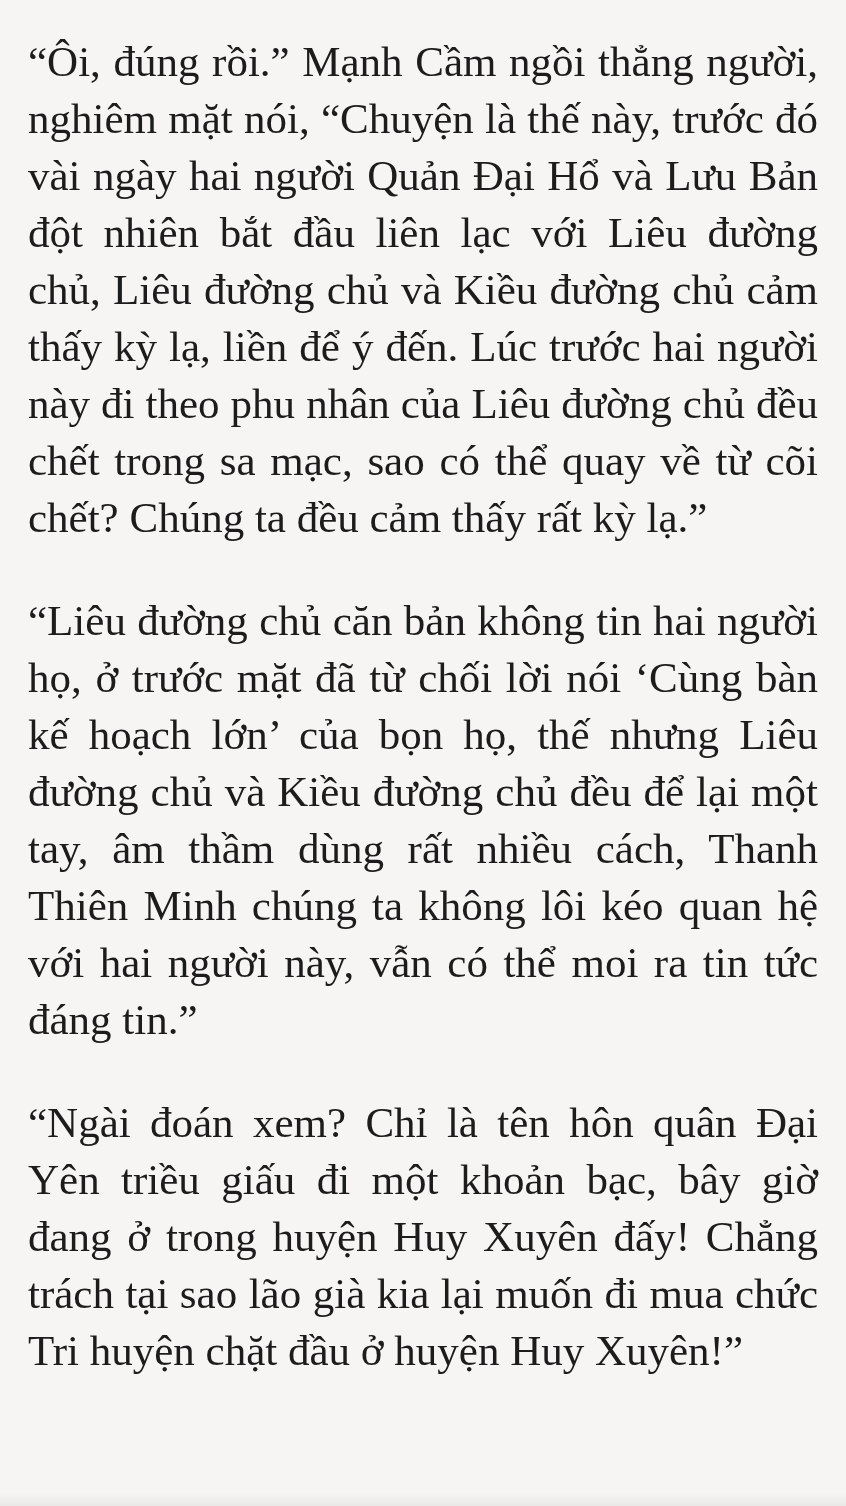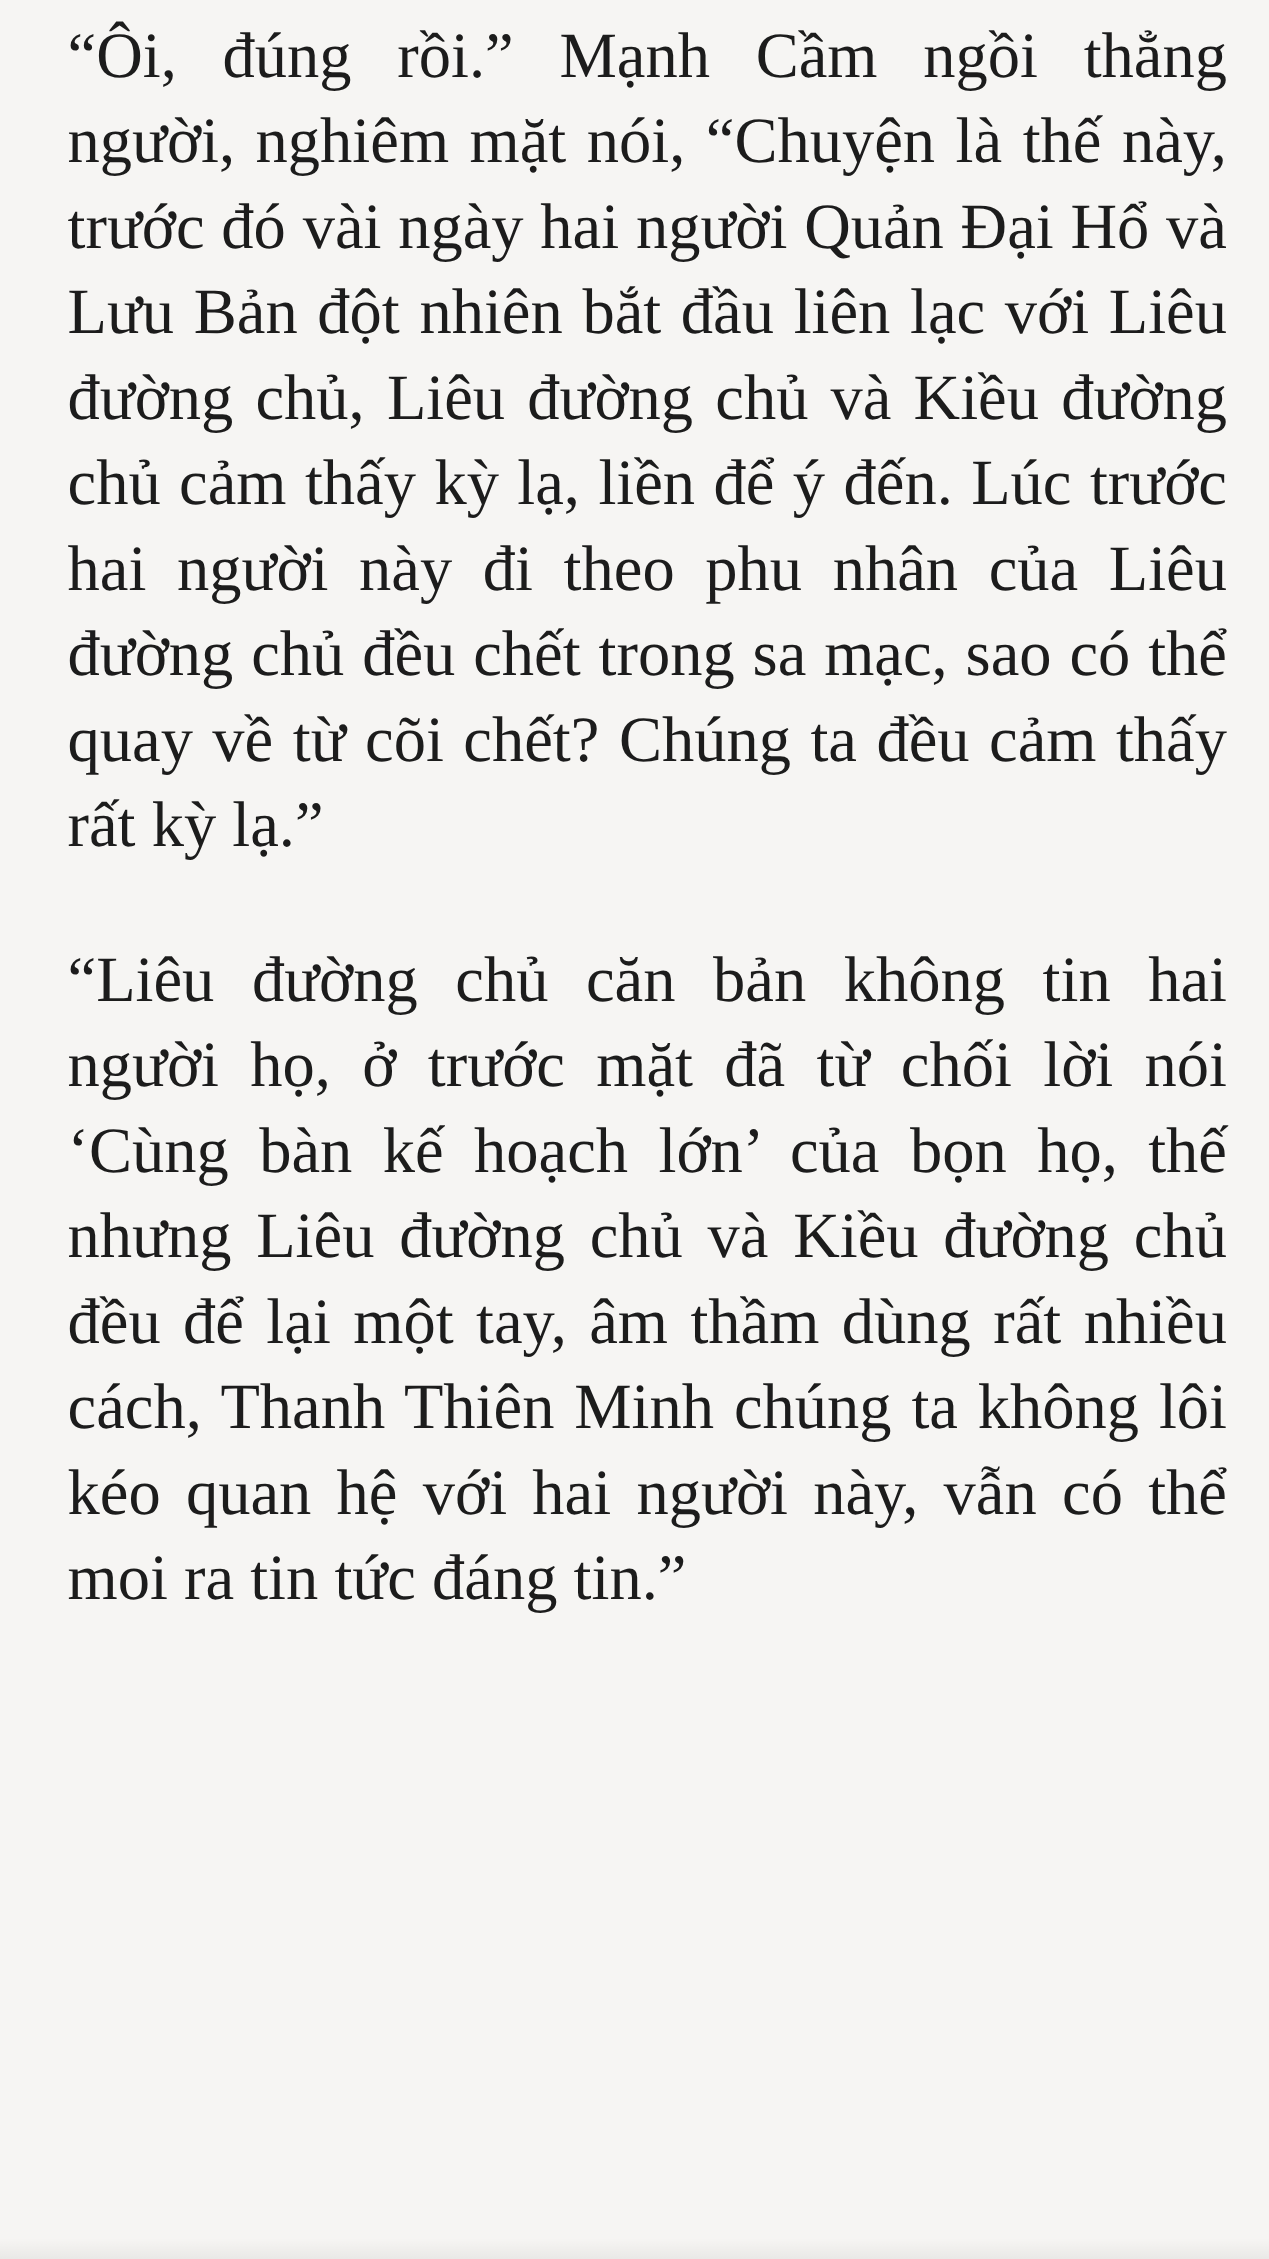--- a/index.html
+++ b/index.html
@@ -10,27 +10,28 @@
     width: 846px;
     height: 1506px;
     background: #f6f5f3;
     overflow: hidden;
     position: relative;
   }
   .page {
     box-sizing: border-box;
     width: 846px;
     height: 1110px;
-    padding: 9px 28px 0 45px;
+    padding: 9px 28px 0 28px;
     font-family: "Liberation Serif", "DejaVu Serif", serif;
     font-size: 43px;
     line-height: 57px;
     color: #1c1c1c;
     text-align: justify;
     text-justify: inter-word;
+    margin-top: 24px;
   }
   .para {
     margin: 0 0 46px 0;
     padding: 0;
     text-indent: 0;
   }
   .bottom-shade {
     position: absolute;
     left: 0;
     bottom: 0;
@@ -39,15 +40,16 @@
     background: linear-gradient(to bottom, rgba(0,0,0,0), rgba(0,0,0,0.05));
     pointer-events: none;
   }
 </style>
 </head>
 <body style="background: rgb(246, 245, 243);">
 
 <main class="page" style="color: rgb(28, 28, 28);">
   <p class="para">“Ôi, đúng rồi.” Mạnh Cầm ngồi thẳng người, nghiêm mặt nói, “Chuyện là thế này, trước đó vài ngày hai người Quản Đại Hổ và Lưu Bản đột nhiên bắt đầu liên lạc với Liêu đường chủ, Liêu đường chủ và Kiều đường chủ cảm thấy kỳ lạ, liền để ý đến. Lúc trước hai người này đi theo phu nhân của Liêu đường chủ đều chết trong sa mạc, sao có thể quay về từ cõi chết? Chúng ta đều cảm thấy rất kỳ lạ.”</p>
   <p class="para">“Liêu đường chủ căn bản không tin hai người họ, ở trước mặt đã từ chối lời nói ‘Cùng bàn kế hoạch lớn’ của bọn họ, thế nhưng Liêu đường chủ và Kiều đường chủ đều để lại một tay, âm thầm dùng rất nhiều cách, Thanh Thiên Minh chúng ta không lôi kéo quan hệ với hai người này, vẫn có thể moi ra tin tức đáng tin.”</p>
+  <p class="para">“Ngài đoán xem? Chỉ là tên hôn quân Đại Yên triều giấu đi một khoản bạc, bây giờ đang ở trong huyện Huy Xuyên đấy! Chẳng trách tại sao lão già kia lại muốn đi mua chức Tri huyện chặt đầu ở huyện Huy Xuyên!”</p>
 </main>
 
 <div class="bottom-shade"></div>
 
 </body></html>

